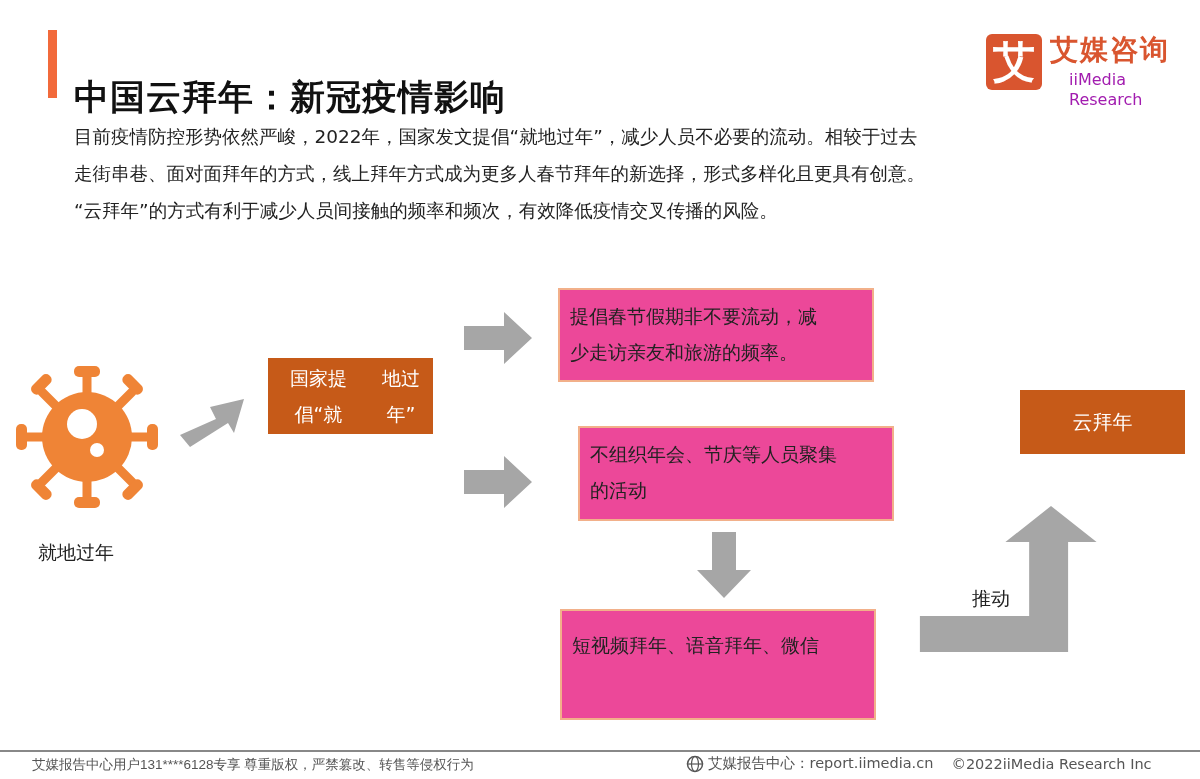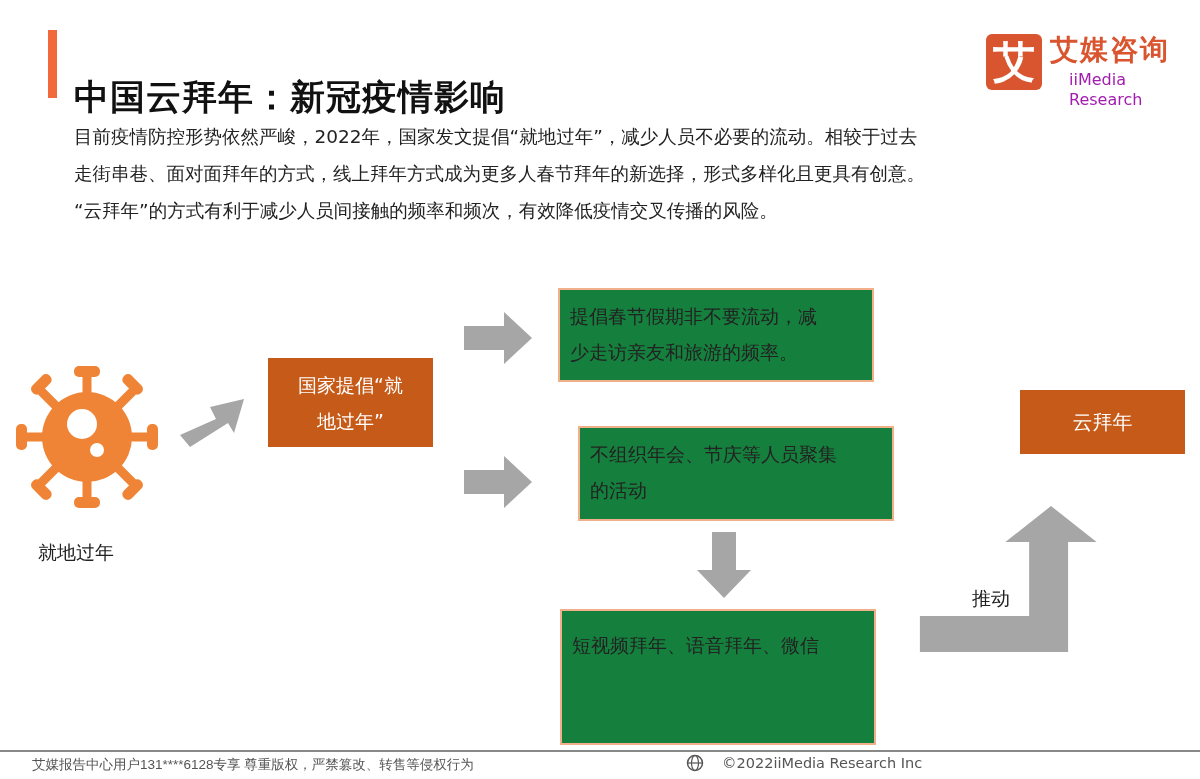--- a/index.html
+++ b/index.html
@@ -8,21 +8,21 @@
   .abs { position:absolute; }
   .title-bar { left:48px; top:30px; width:9px; height:68px; background:#f26a3b; }
   .title { left:74px; top:36px; font-size:35px; font-weight:bold; color:#111; letter-spacing:1px; line-height:50px;margin-top:36px; }
   .logo-box { left:986px; top:34px; width:56px; height:56px; background:#d9552f; border-radius:6px;
               color:#fff; font-size:42px; font-weight:bold; display:flex; align-items:center; justify-content:center; }
   .logo-cn { left:1050px; top:30px; font-size:28px; font-weight:bold; color:#d9552f; line-height:40px; letter-spacing:2px; }
   .logo-en { left:1050px; top:70px; font-size:16px; color:#a21caf; line-height:20px;margin-left:19px; }
   .intro { left:74px; top:118px; width:1080px; font-size:18.5px; line-height:37px; color:#222; }
   .intro p { white-space:nowrap; }
   .box-orange { background:#c65a18; color:#fff; display:flex; align-items:center; justify-content:center; text-align:center; }
-  .box-outline { border:2px solid #f2b08a; background:#15803d; color:#222; font-size:19px; line-height:36px; padding:8px 10px; }
+  .box-outline { border:2px solid #f2b08a; background:#ec4899; color:#222; font-size:19px; line-height:36px; padding:8px 10px; }
   .arrow-svg { position:absolute; }
   .label { font-size:19px; color:#222; }
   .footer-line { left:0; top:750px; width:1200px; height:2px; background:#888; }
   .footer-left { left:32px; top:756px; font-size:13.5px; color:#555; font-family:Liberation Sans, sans-serif; }
   .footer-right { left:686px; top:754px; font-size:14.5px; color:#555; display:flex; align-items:center; gap:4px; }
 </style>
 </head>
 <body>
 
 <div class="abs title-bar"></div>
@@ -63,21 +63,21 @@
   </g>
   <circle cx="70" cy="62" r="15" fill="#fff"></circle>
   <circle cx="85" cy="88" r="7" fill="#fff"></circle>
 </svg>
 <div class="abs label" style="left:38px;top:540px;">就地过年</div>
 
 <svg class="arrow-svg" style="left:176px;top:395px;" width="72" height="60" viewBox="0 0 72 60">
   <polygon points="4,40 40,24 34,12 68,4 58,38 52,28 14,52" fill="#a6a6a6"></polygon>
 </svg>
 
-<div class="abs box-orange" style="left:268px;top:358px;width:165px;height:89px;font-size:19px;line-height:36px;flex-direction:column;">
+<div class="abs box-orange" style="left:268px;top:358px;width:165px;height:76px;font-size:19px;line-height:36px;flex-direction:row;">
   <span>国家提倡“就</span>
   <span>地过年”</span>
 </div>
 
 <svg class="arrow-svg" style="left:464px;top:312px;" width="70" height="52" viewBox="0 0 70 52">
   <polygon points="0,14 40,14 40,0 68,26 40,52 40,38 0,38" fill="#a6a6a6"></polygon>
 </svg>
 <svg class="arrow-svg" style="left:464px;top:456px;" width="70" height="52" viewBox="0 0 70 52">
   <polygon points="0,14 40,14 40,0 68,26 40,52 40,38 0,38" fill="#a6a6a6"></polygon>
 </svg>
@@ -89,33 +89,34 @@
 
 <div class="abs box-outline" style="left:558px;top:426px;width:316px;height:95px;margin-left:20px;">
   <div>不组织年会、节庆等人员聚集</div>
   <div>的活动</div>
 </div>
 
 <svg class="arrow-svg" style="left:697px;top:532px;" width="54" height="68" viewBox="0 0 54 68">
   <polygon points="15,0 39,0 39,38 54,38 27,66 0,38 15,38" fill="#a6a6a6"></polygon>
 </svg>
 
-<div class="abs box-outline" style="left:560px;top:609px;width:316px;height:136px;padding-top:16px;">
+<div class="abs box-outline" style="left:560px;top:609px;width:316px;height:111px;padding-top:16px;">
   <div>短视频拜年、语音拜年、微信</div>
 </div>
 
 <svg class="arrow-svg" style="left:918px;top:506px;" width="180" height="146" viewBox="0 0 180 146">
   <polygon points="2,110 117,110 117,36 92,36 140,0 188,36 158,36 158,146 2,146" fill="#a6a6a6" transform="translate(0,0) scale(0.95,1)"></polygon>
 </svg>
 <div class="abs label" style="left:972px;top:586px;">推动</div>
 
 <div class="abs box-orange" style="left:972px;top:390px;width:165px;height:64px;font-size:20px;margin-left:48px;">云拜年</div>
 
 <div class="abs footer-line"></div>
 <div class="abs footer-left">艾媒报告中心用户131****6128专享 尊重版权，严禁篡改、转售等侵权行为</div>
 <div class="abs footer-right">
   <svg width="18" height="18" viewBox="0 0 18 18">
     <circle cx="9" cy="9" r="7.5" fill="none" stroke="#555" stroke-width="1.5"></circle>
     <ellipse cx="9" cy="9" rx="3.5" ry="7.5" fill="none" stroke="#555" stroke-width="1.2"></ellipse>
     <line x1="1.5" y1="9" x2="16.5" y2="9" stroke="#555" stroke-width="1.2"></line>
   </svg>
+  <span>艾媒报告中心：report.iimedia.cn</span>
   <span style="margin-left:14px;">©2022iiMedia Research Inc</span>
 </div>
 
 </body></html>

